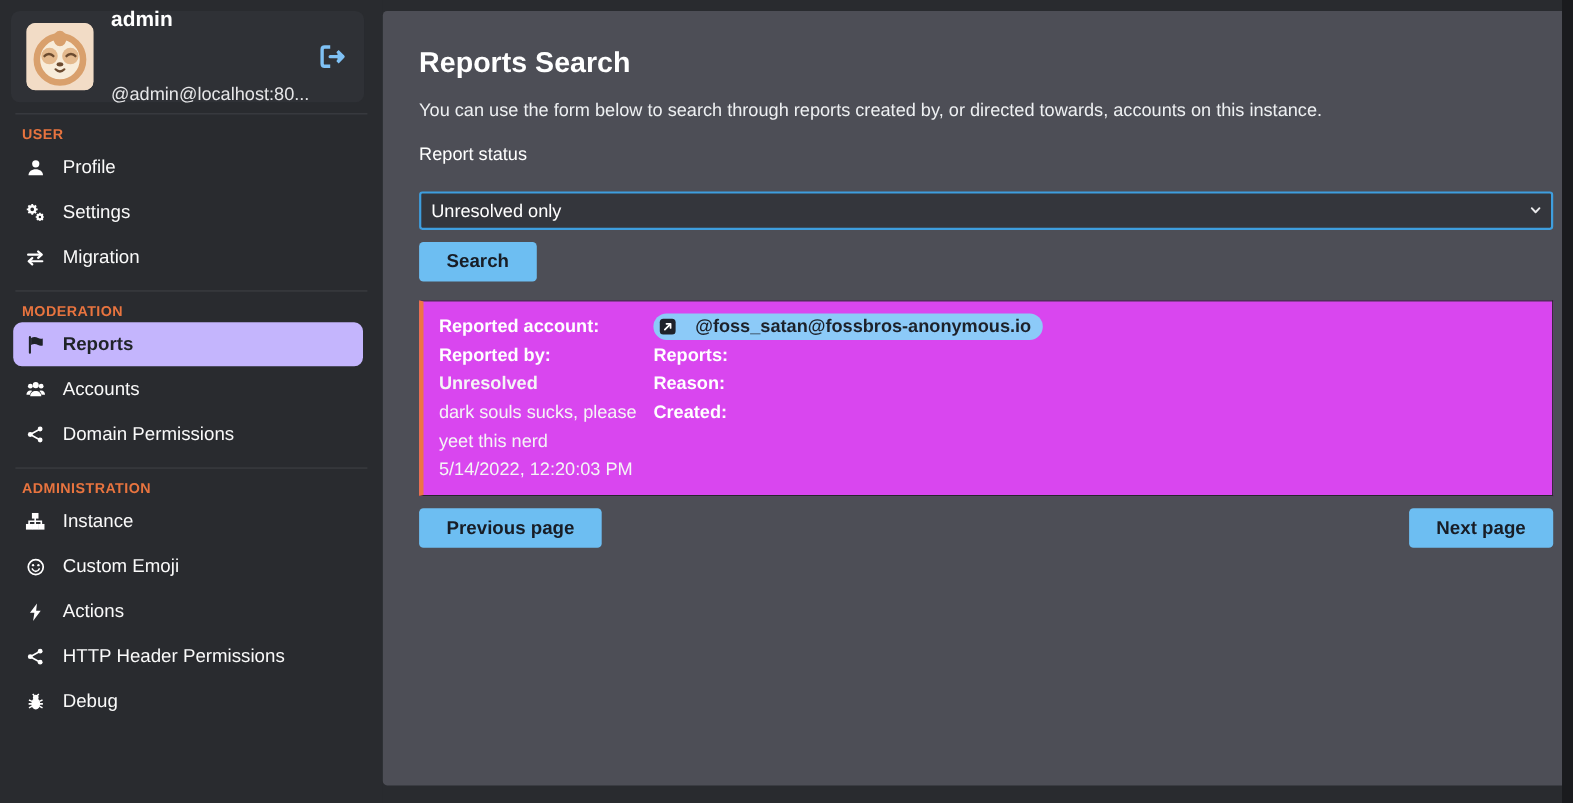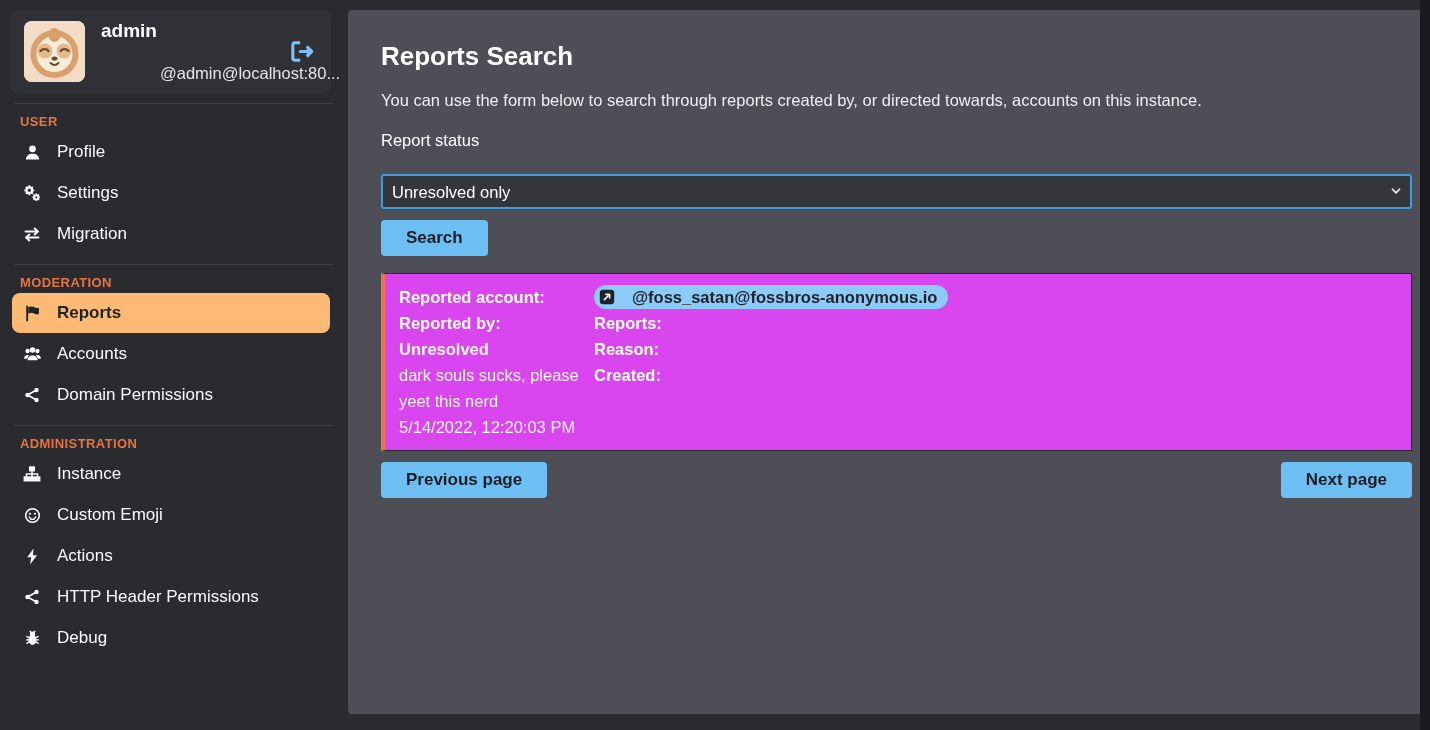--- a/index.html
+++ b/index.html
@@ -12,36 +12,36 @@
   }
   
   .scroll-track { position:absolute; top:0; right:0; width:10px; height:730px; background:#1a1b1e; }
   
   .sidebar { position:absolute; left:0; top:0; width:348px; height:730px; background:#292b2f; }
   .user-card {
     margin:10px 17px 0 10px; background:#2f3136; border-radius:8px;
     display:flex; align-items:center; gap:16px; padding:11px 14px; height:83px;
   }
   .avatar { width:61px; height:61px; border-radius:8px; background:#f2dcc6; flex:0 0 auto; overflow:hidden; }
-  .user-meta { display:flex; gap:3px; min-width:0; }
+  .user-meta { display:flex; flex-direction:column; gap:3px; min-width:0; }
   .user-name { font-weight:bold; font-size:19px; color:#ffffff; }
   .user-handle { font-size:16.5px; color:#e6e6e8; white-space:nowrap;margin-top:44px; }
   .logout-btn { margin-left:auto; background:none; border:none; cursor:pointer; padding:2px; display:flex; }
   .sidebar hr { border:none; border-top:1px solid #3e4045; margin:10px 14px; }
   .section-header {
     color:#e8743f; font-size:13px; font-weight:bold; letter-spacing:.4px;
     margin:9px 0 3px 20px;
   }
   .nav-item {
     display:flex; align-items:center; gap:15px;
     margin:1px 18px 1px 12px; padding:10px 10px; border-radius:8px;
     font-size:17px; color:#fafafa; cursor:pointer;
   }
   .nav-icon { width:20px; display:flex; justify-content:center; color:#ffffff; flex:0 0 auto; }
-  .nav-item.active { background:#fdba74; color:#1f2328; font-weight:bold; }
+  .nav-item.active { background:#c4b5fd; color:#1f2328; font-weight:bold; }
   .nav-item.active .nav-icon { color:#1f2328; }
   
   .main-panel {
     position:absolute; left:348px; top:10px; width:1104px; height:704px;
     background:#4d4e56; border-radius:4px; padding:31px 40px 0 33px; overflow:hidden;
   }
   .page-title { font-size:26px; font-weight:bold; color:#ffffff; margin-bottom:19px; }
   .page-desc { font-size:16.5px; color:#eef0f2; margin-bottom:21px; }
   .field-label { font-size:16.5px; font-weight:normal; color:#ffffff; margin-bottom:24px; }
   .select-wrap { position:relative; }

